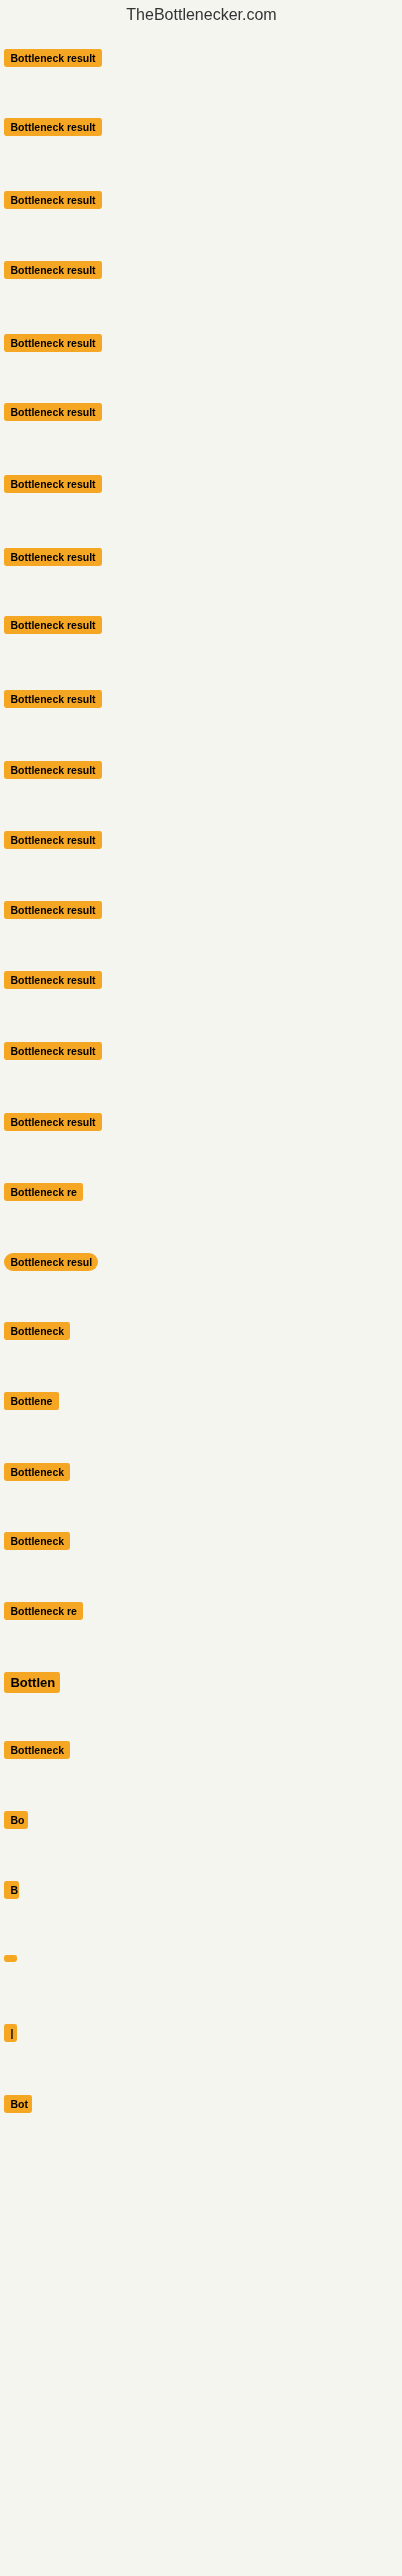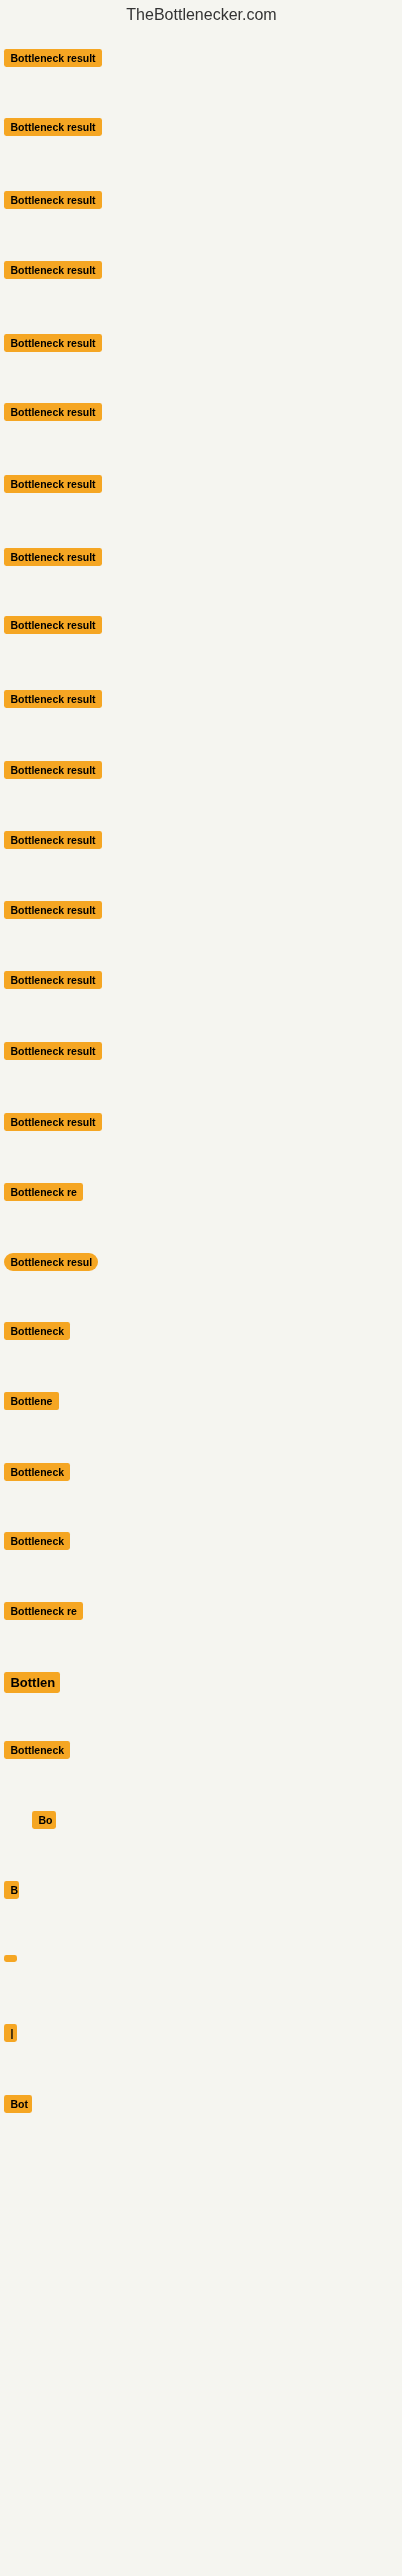--- a/index.html
+++ b/index.html
@@ -48,19 +48,19 @@
     <div style="position: absolute; top: 1085px; left: 4px;"><span style="display: inline-block; background-color: rgb(245, 166, 35); color: rgb(0, 0, 0); font-size: 10.5px; font-weight: bold; padding: 3.2px 6.4px; border-radius: 2.4px; max-width: 117px; overflow: hidden; white-space: nowrap;">Bottleneck result</span></div>
     <div style="position: absolute; top: 1155px; left: 4px;"><span style="display: inline-block; background-color: rgb(245, 166, 35); color: rgb(0, 0, 0); font-size: 10.5px; font-weight: bold; padding: 3.2px 6.4px; border-radius: 2.4px; max-width: 95px; overflow: hidden; white-space: nowrap;">Bottleneck re</span></div>
     <div style="position: absolute; top: 1225px; left: 4px;"><span style="display: inline-block; background-color: rgb(245, 166, 35); color: rgb(0, 0, 0); font-size: 10.5px; font-weight: bold; padding: 3.2px 6.4px; border-radius: 9px; max-width: 103px; overflow: hidden; white-space: nowrap;">Bottleneck resul</span></div>
     <div style="position: absolute; top: 1294px; left: 4px;"><span style="display: inline-block; background-color: rgb(245, 166, 35); color: rgb(0, 0, 0); font-size: 10.5px; font-weight: bold; padding: 3.2px 6.4px; border-radius: 2.4px; max-width: 74px; overflow: hidden; white-space: nowrap;">Bottleneck</span></div>
     <div style="position: absolute; top: 1364px; left: 4px;"><span style="display: inline-block; background-color: rgb(245, 166, 35); color: rgb(0, 0, 0); font-size: 10.5px; font-weight: bold; padding: 3.2px 6.4px; border-radius: 2px; max-width: 61px; overflow: hidden; white-space: nowrap;">Bottlene</span></div>
     <div style="position: absolute; top: 1435px; left: 4px;"><span style="display: inline-block; background-color: rgb(245, 166, 35); color: rgb(0, 0, 0); font-size: 10.5px; font-weight: bold; padding: 3.2px 6.4px; border-radius: 2.4px; max-width: 74px; overflow: hidden; white-space: nowrap;">Bottleneck</span></div>
     <div style="position: absolute; top: 1504px; left: 4px;"><span style="display: inline-block; background-color: rgb(245, 166, 35); color: rgb(0, 0, 0); font-size: 10.5px; font-weight: bold; padding: 3.2px 6.4px; border-radius: 2.4px; max-width: 68px; overflow: hidden; white-space: nowrap;">Bottleneck</span></div>
     <div style="position: absolute; top: 1574px; left: 4px;"><span style="display: inline-block; background-color: rgb(245, 166, 35); color: rgb(0, 0, 0); font-size: 10.5px; font-weight: bold; padding: 3.2px 6.4px; border-radius: 2.4px; max-width: 90px; overflow: hidden; white-space: nowrap;">Bottleneck re</span></div>
     <div style="position: absolute; top: 1644px; left: 4px;"><span style="display: inline-block; background-color: rgb(245, 166, 35); color: rgb(0, 0, 0); font-size: 13px; font-weight: bold; padding: 3.2px 6.4px; border-radius: 2.4px; max-width: 56px; overflow: hidden; white-space: nowrap;">Bottlen</span></div>
     <div style="position: absolute; top: 1713px; left: 4px;"><span style="display: inline-block; background-color: rgb(245, 166, 35); color: rgb(0, 0, 0); font-size: 10.5px; font-weight: bold; padding: 3.2px 6.4px; border-radius: 2.4px; max-width: 74px; overflow: hidden; white-space: nowrap;">Bottleneck</span></div>
-    <div style="position: absolute; top: 1783px; left: 4px;"><span style="display: inline-block; background-color: rgb(245, 166, 35); color: rgb(0, 0, 0); font-size: 10.5px; font-weight: bold; padding: 3.2px 6.4px; border-radius: 2.4px; max-width: 24px; overflow: hidden; white-space: nowrap; margin-left: 28px;">Bo</span></div>
+    <div style="position: absolute; top: 1783px; left: 4px;"><span style="display: inline-block; background-color: rgb(245, 166, 35); color: rgb(0, 0, 0); font-size: 10.5px; font-weight: bold; padding: 3.2px 6.4px; border-radius: 2.4px; max-width: 24px; overflow: hidden; white-space: nowrap;">Bo</span></div>
     <div style="position: absolute; top: 1853px; left: 4px;"><span style="display: inline-block; background-color: rgb(245, 166, 35); color: rgb(0, 0, 0); font-size: 10.5px; font-weight: bold; padding: 3.2px 6.4px; border-radius: 2.4px; max-width: 14.5px; overflow: hidden; white-space: nowrap;">B</span></div>
     <div style="position: absolute; top: 1922px; left: 4px;"><span style="display: inline-block; background-color: rgb(245, 166, 35); color: rgb(0, 0, 0); font-size: 10.5px; font-weight: bold; padding: 3.2px 6.4px; border-radius: 2.4px; max-width: 8px; overflow: hidden; white-space: nowrap;"></span></div>
     <div style="position: absolute; top: 1996px; left: 4px;"><span style="display: inline-block; background-color: rgb(245, 166, 35); color: rgb(0, 0, 0); font-size: 10.5px; font-weight: bold; padding: 3.2px 6.4px; border-radius: 2.4px; max-width: 9.7px; overflow: hidden; white-space: nowrap;">|</span></div>
     <div style="position: absolute; top: 2067px; left: 4px;"><span style="display: inline-block; background-color: rgb(245, 166, 35); color: rgb(0, 0, 0); font-size: 10.5px; font-weight: bold; padding: 3.2px 6.4px; border-radius: 2.4px; max-width: 28px; overflow: hidden; white-space: nowrap;">Bot</span></div>
   </div>
 
 
 </body></html>

